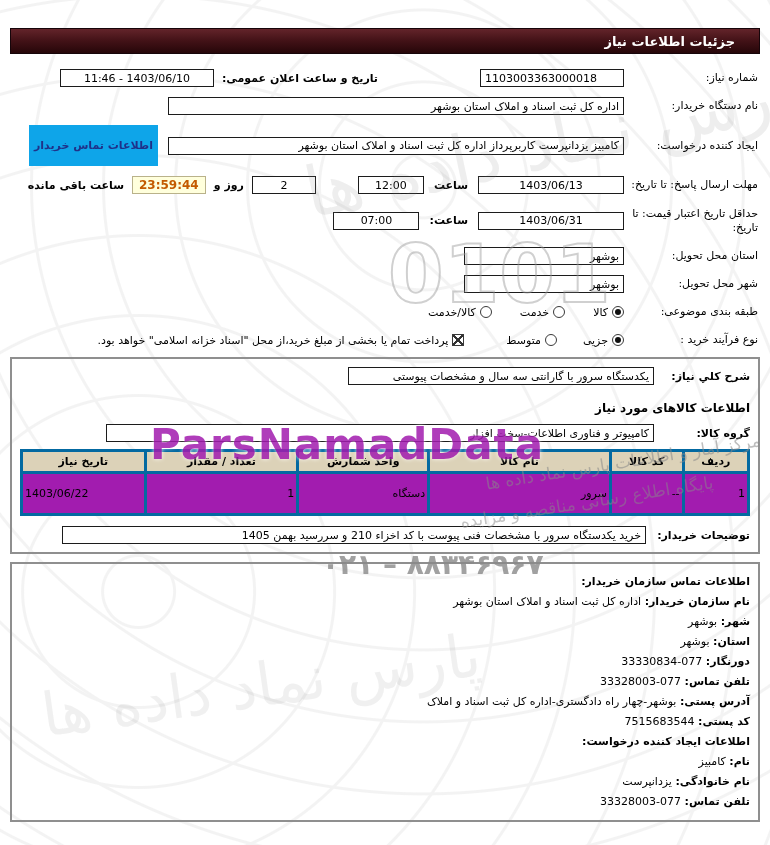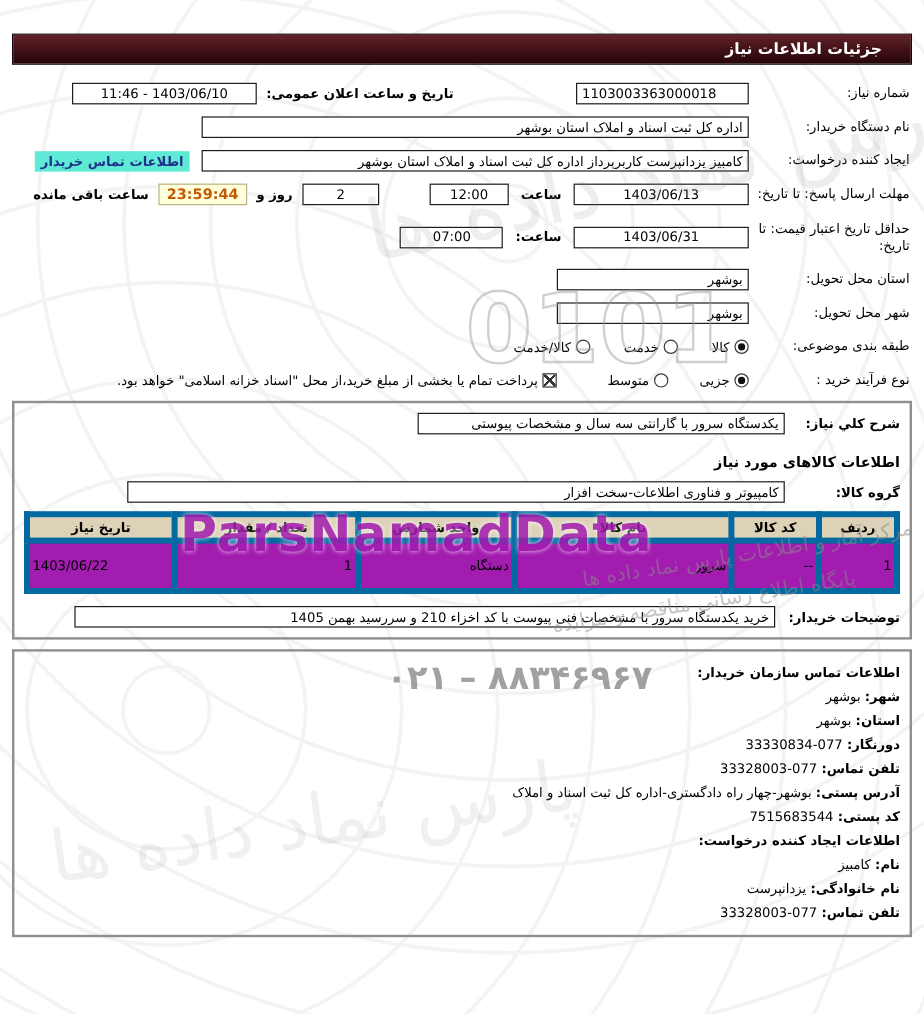--- a/index.html
+++ b/index.html
@@ -9,32 +9,32 @@
 .titlebar{margin:28px 10px 15px;height:26px;border:1px solid #16050a;background:linear-gradient(180deg,#63242a 0%,#451318 45%,#260609 100%);color:#fff;font-size:13px;font-weight:bold;display:flex;align-items:center;padding:0 24px}
 .sec-top{margin:0 12px}
 .frow{display:flex;align-items:center;margin-bottom:10px;font-size:11px;min-height:18px}
 .lblcol{width:134px;flex:0 0 auto;font-weight:normal;padding-left:6px;line-height:14px;white-space:nowrap}
 .lblcol.wrap{white-space:normal}
 .lbl{font-weight:bold;white-space:nowrap}
 .ibox{border:1px solid #1c1c1c;background:#fff;height:18px;font-size:11px;font-family:inherit;padding:0 4px;color:#000;outline:none}
 .ibox.c{text-align:center}
 .ibox.l{text-align:left}
 .timer{border:1px solid #b9b28a;background:#ffffdc;color:#c35a00;font-weight:bold;font-size:12px;height:18px;line-height:16px;padding:0 6px;white-space:nowrap}
-.ylink{background:#5eead4;color:#203189;font-weight:bold;padding:2px 5px;font-size:11px;text-decoration:none;white-space:nowrap;cursor:pointer}
+.ylink{background:#0ea5e9;color:#203189;font-weight:bold;padding:14px 5px;font-size:11px;text-decoration:none;white-space:nowrap;cursor:pointer}
 .radio{width:12px;height:12px;border:1px solid #3a3a3a;border-radius:50%;background:#fff;position:relative;display:inline-block;flex:0 0 auto;cursor:pointer}
 .radio.on::after{content:"";position:absolute;inset:2px;border-radius:50%;background:#101010}
 .chk{width:12px;height:12px;border:1px solid #3a3a3a;flex:0 0 auto;cursor:pointer;background:
  linear-gradient(45deg,transparent 42%,#333 42%,#333 58%,transparent 58%),
  linear-gradient(135deg,transparent 42%,#333 42%,#333 58%,transparent 58%),#fff}
 .opt{display:flex;align-items:flex-start;gap:4px}
 .box-sec{margin:8px 10px 0;border:2px solid #8f8f8f;padding:8px;font-size:11px;background:transparent}
 .srow{display:flex;align-items:center;margin-bottom:7px}
 .sec2-title{font-weight:bold;font-size:12px;margin:16px 0 9px}
 table.goods{width:100%;border-collapse:collapse;margin-bottom:10px}
-table.goods th,table.goods td{border:5px solid #0369a1;font-size:11px;padding:2px}
+table.goods th,table.goods td{border:3px solid #0369a1;font-size:11px;padding:2px}
 table.goods th{background:#dcd2b8;font-weight:bold;height:22px}
 table.goods td{background:#a21caf;height:42px}
 .contact{line-height:20px;font-size:11px}
 .contact b{font-weight:bold}
 .wm{position:absolute;pointer-events:none;color:#8a8a8a;z-index:6;white-space:nowrap}
 .bgpat{position:absolute;inset:0;z-index:0;pointer-events:none;opacity:.07;background:
  repeating-radial-gradient(circle at 55% 22%,transparent 0 30px,#666 31px 33px,transparent 34px 72px),
  repeating-radial-gradient(circle at 18% 70%,transparent 0 34px,#666 35px 37px,transparent 38px 80px)}
 </style>
 </head>
@@ -162,20 +162,21 @@
       </tbody>
     </table>
     <div class="srow" style="margin-bottom:0">
       <span class="lbl" style="width:104px;flex:0 0 auto">توضیحات خریدار:</span>
       <input class="ibox" style="width: 584px;" readonly="" value="خرید یکدستگاه سرور با مشخصات فنی پیوست با کد اخزاء 210 و سررسید بهمن 1405">
     </div>
   </div>
 
   <div class="box-sec contact">
     <div><b>اطلاعات تماس سازمان خریدار:</b></div>
+    <div><b>نام سازمان خریدار:</b> <span>اداره کل ثبت اسناد و املاک استان بوشهر</span></div>
     <div><b>شهر:</b> <span>بوشهر</span></div>
     <div><b>استان:</b> <span>بوشهر</span></div>
     <div><b>دورنگار:</b> <span>077-33330834</span></div>
     <div><b>تلفن تماس:</b> <span>077-33328003</span></div>
     <div><b>آدرس پستی:</b> <span>بوشهر-چهار راه دادگستری-اداره کل ثبت اسناد و املاک</span></div>
     <div><b>کد پستی:</b> <span>7515683544</span></div>
     <div><b>اطلاعات ایجاد کننده درخواست:</b></div>
     <div><b>نام:</b> <span>کامبیز</span></div>
     <div><b>نام خانوادگی:</b> <span>یزدانپرست</span></div>
     <div><b>تلفن تماس:</b> <span>077-33328003</span></div>

